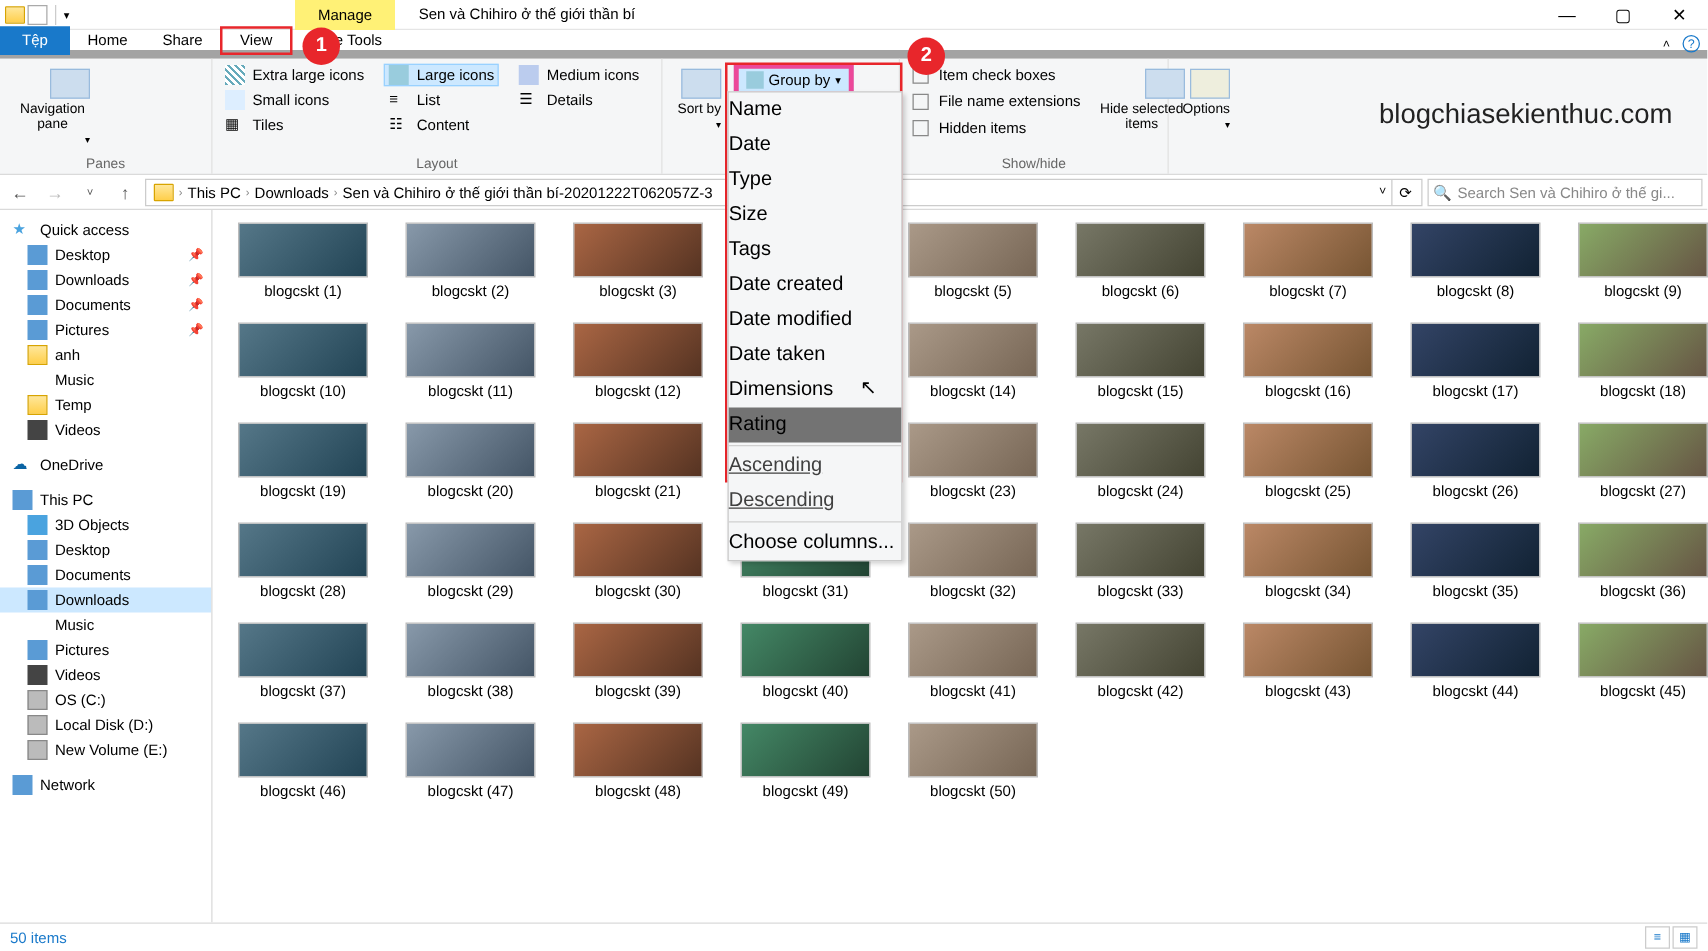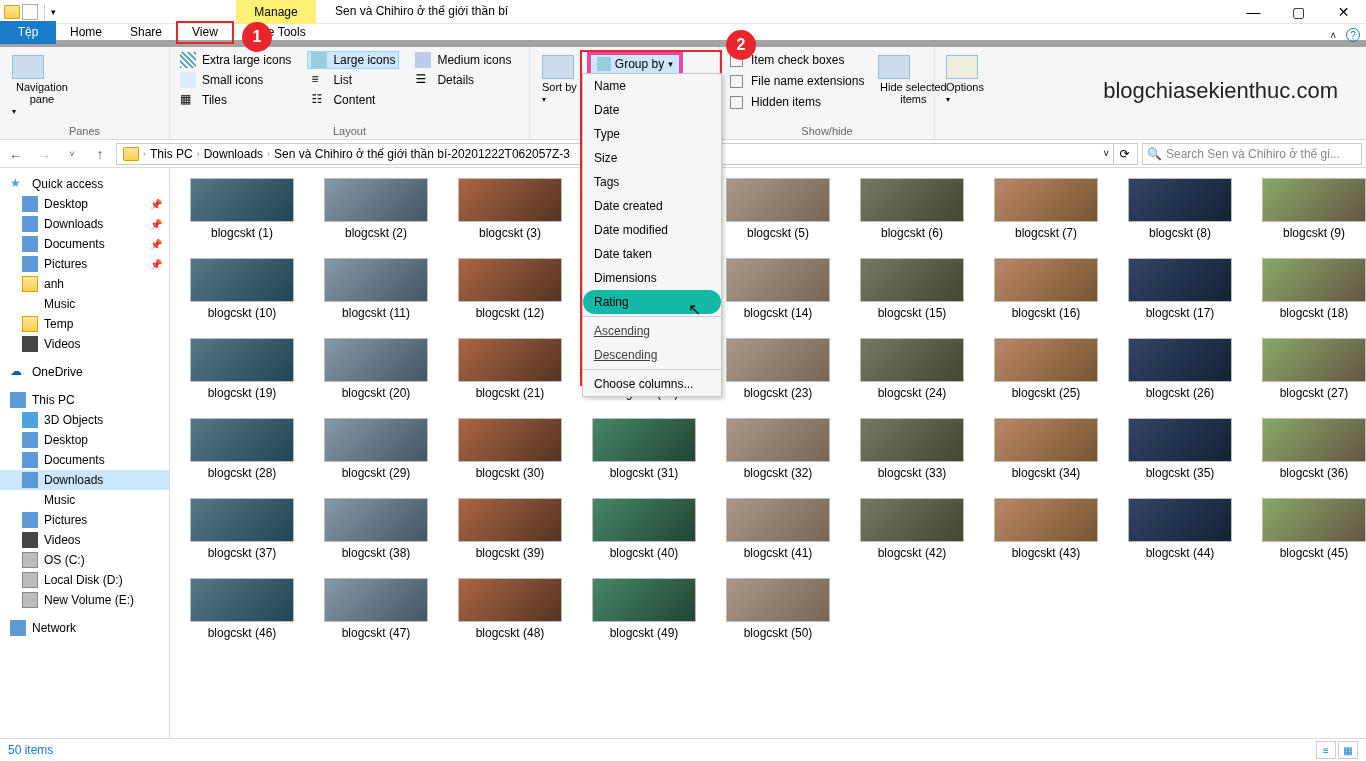--- a/index.html
+++ b/index.html
@@ -25,21 +25,21 @@
 .help-caret .caret { font-size: 10px; }
 .help-circle { width:14px; height:14px; border:1px solid #1979ca; border-radius:50%; display:flex; align-items:center; justify-content:center; color:#1979ca; font-size:10px; }
 
 
 .ribbon { height: 93px; background: #f5f6f7; border-bottom: 1px solid #dadada; display: flex; position: relative; }
 .rg { border-right: 1px solid #e1e1e1; height: 100%; display: flex; flex-direction: column; }
 .rg-body { flex: 1; display: flex; align-items: flex-start; padding: 4px 6px; gap: 4px; }
 .rg-label { text-align: center; font-size: 11px; color: #666; padding-bottom: 2px; }
 .rbtn { display: flex; align-items: center; gap: 4px; padding: 2px 4px; font-size: 12px; white-space: nowrap; }
 .rbtn .ico { width: 16px; height: 16px; background: #cde; border: 1px solid #9bd; }
-.big-btn { display: flex; flex-direction: column; align-items: flex-start; gap: 2px; padding: 4px 6px; font-size: 11px; text-align: center; }
+.big-btn { display: flex; flex-direction: column; align-items: flex-end; gap: 2px; padding: 4px 6px; font-size: 11px; text-align: center; }
 .big-btn .ico { width: 32px; height: 24px; background: #cde; border: 1px solid #9bd; }
 .layout-grid { display: grid; grid-template-columns: auto auto auto; gap: 2px 12px; }
 .layout-item { display:flex; align-items:center; gap:6px; padding:1px 4px; font-size:12px; }
 .layout-item.sel { background:#cce8ff; border:1px solid #99d1ff; padding:0 3px; }
 .layout-ico { width:16px; height:16px; display:inline-block; }
 .li-xl { background: repeating-linear-gradient(45deg,#6ab,#6ab 2px,#fff 2px,#fff 4px); }
 .li-l { background:#9cd; }
 .li-m { background:#bce; }
 .li-s { background:#def; }
 .li-list::before { content:"≡"; }
@@ -89,22 +89,22 @@
 .nav-head { font-weight:normal; padding-left:10px; }
 
 .content { flex:1; overflow:auto; padding:10px 8px; position:relative; }
 .grid { display:grid; grid-template-columns: repeat(9, 128px); gap: 18px 6px; }
 .thumb-wrap { display:flex; flex-direction:column; align-items:center; gap:4px; }
 .thumb { width:104px; height:44px; border:1px solid #bbb; background:#887766; }
 .thumb-label { font-size:12px; text-align:center; }
 
 
 .dd { position:absolute; background:#f5f6f7; border:1px solid #c9c9c9; box-shadow:2px 2px 4px rgba(0,0,0,0.2); z-index:60; width:140px; }
-.dd-item { padding:5px 11px; font-size:12px; }
-.dd-item.hover { background:#14b8a6;border-radius:12px; }
+.dd-item { padding:5px 0; font-size:16px; }
+.dd-item.hover { background:#737373; }
 .dd-item.dis { color:#404040;text-decoration:underline; }
 .dd-sep { height:1px; background:#d0d0d0; margin:2px 0; }
 .cursor { position:absolute; z-index:200; font-size:16px; pointer-events:none; }
 
 
 .status { position:absolute; bottom:0; left:0; right:0; height:23px; border-top:1px solid #dadada; display:flex; align-items:center; padding:0 8px; font-size:12px; color:#1979ca; background:#fff; }
 .status .viewbtns { margin-left:auto; display:flex; gap:2px; }
 .status .vb { width:20px; height:18px; border:1px solid #ccc; display:flex; align-items:center; justify-content:center; font-size:10px; }
 
 

